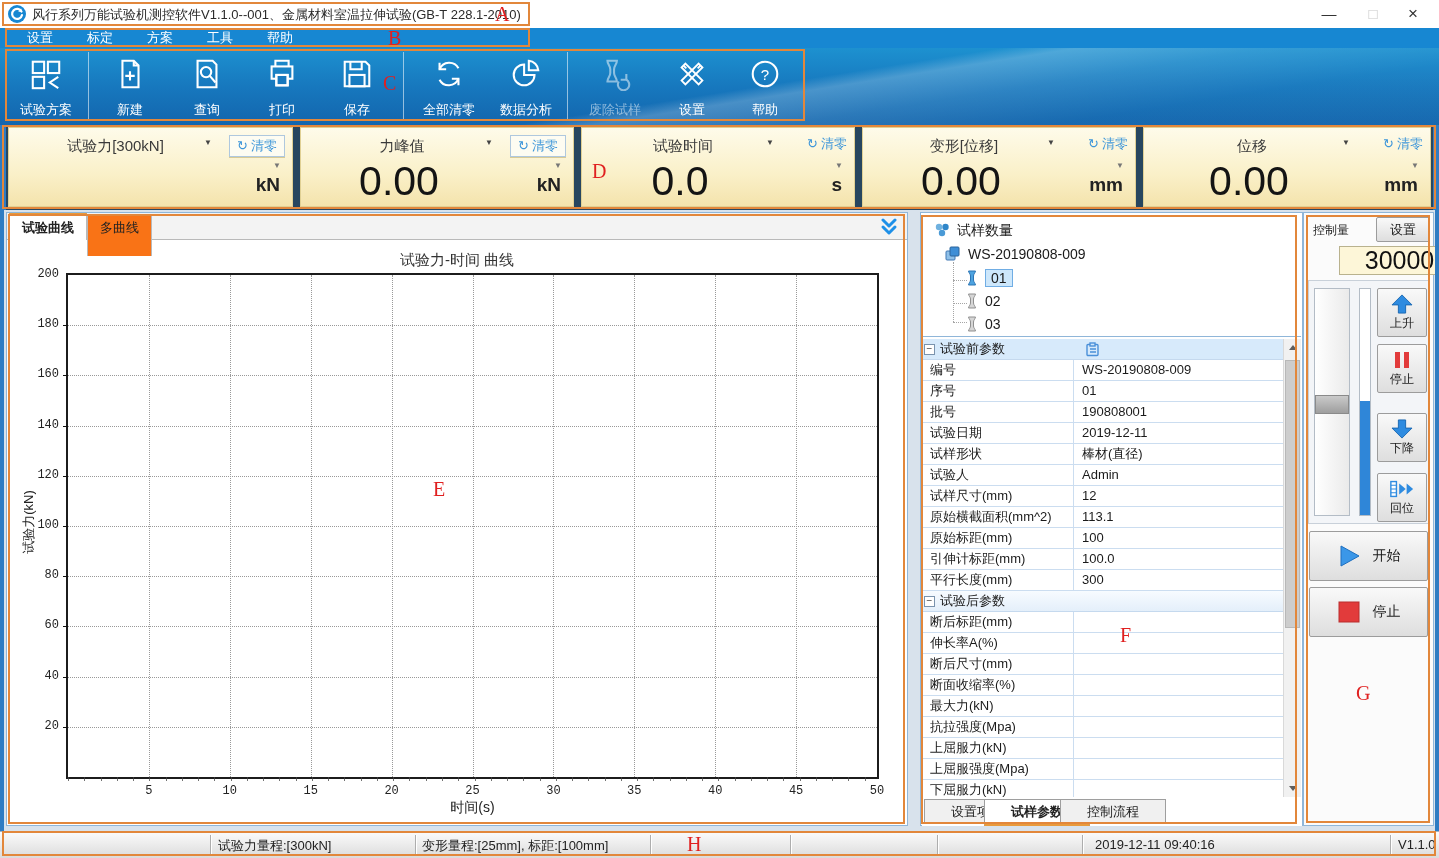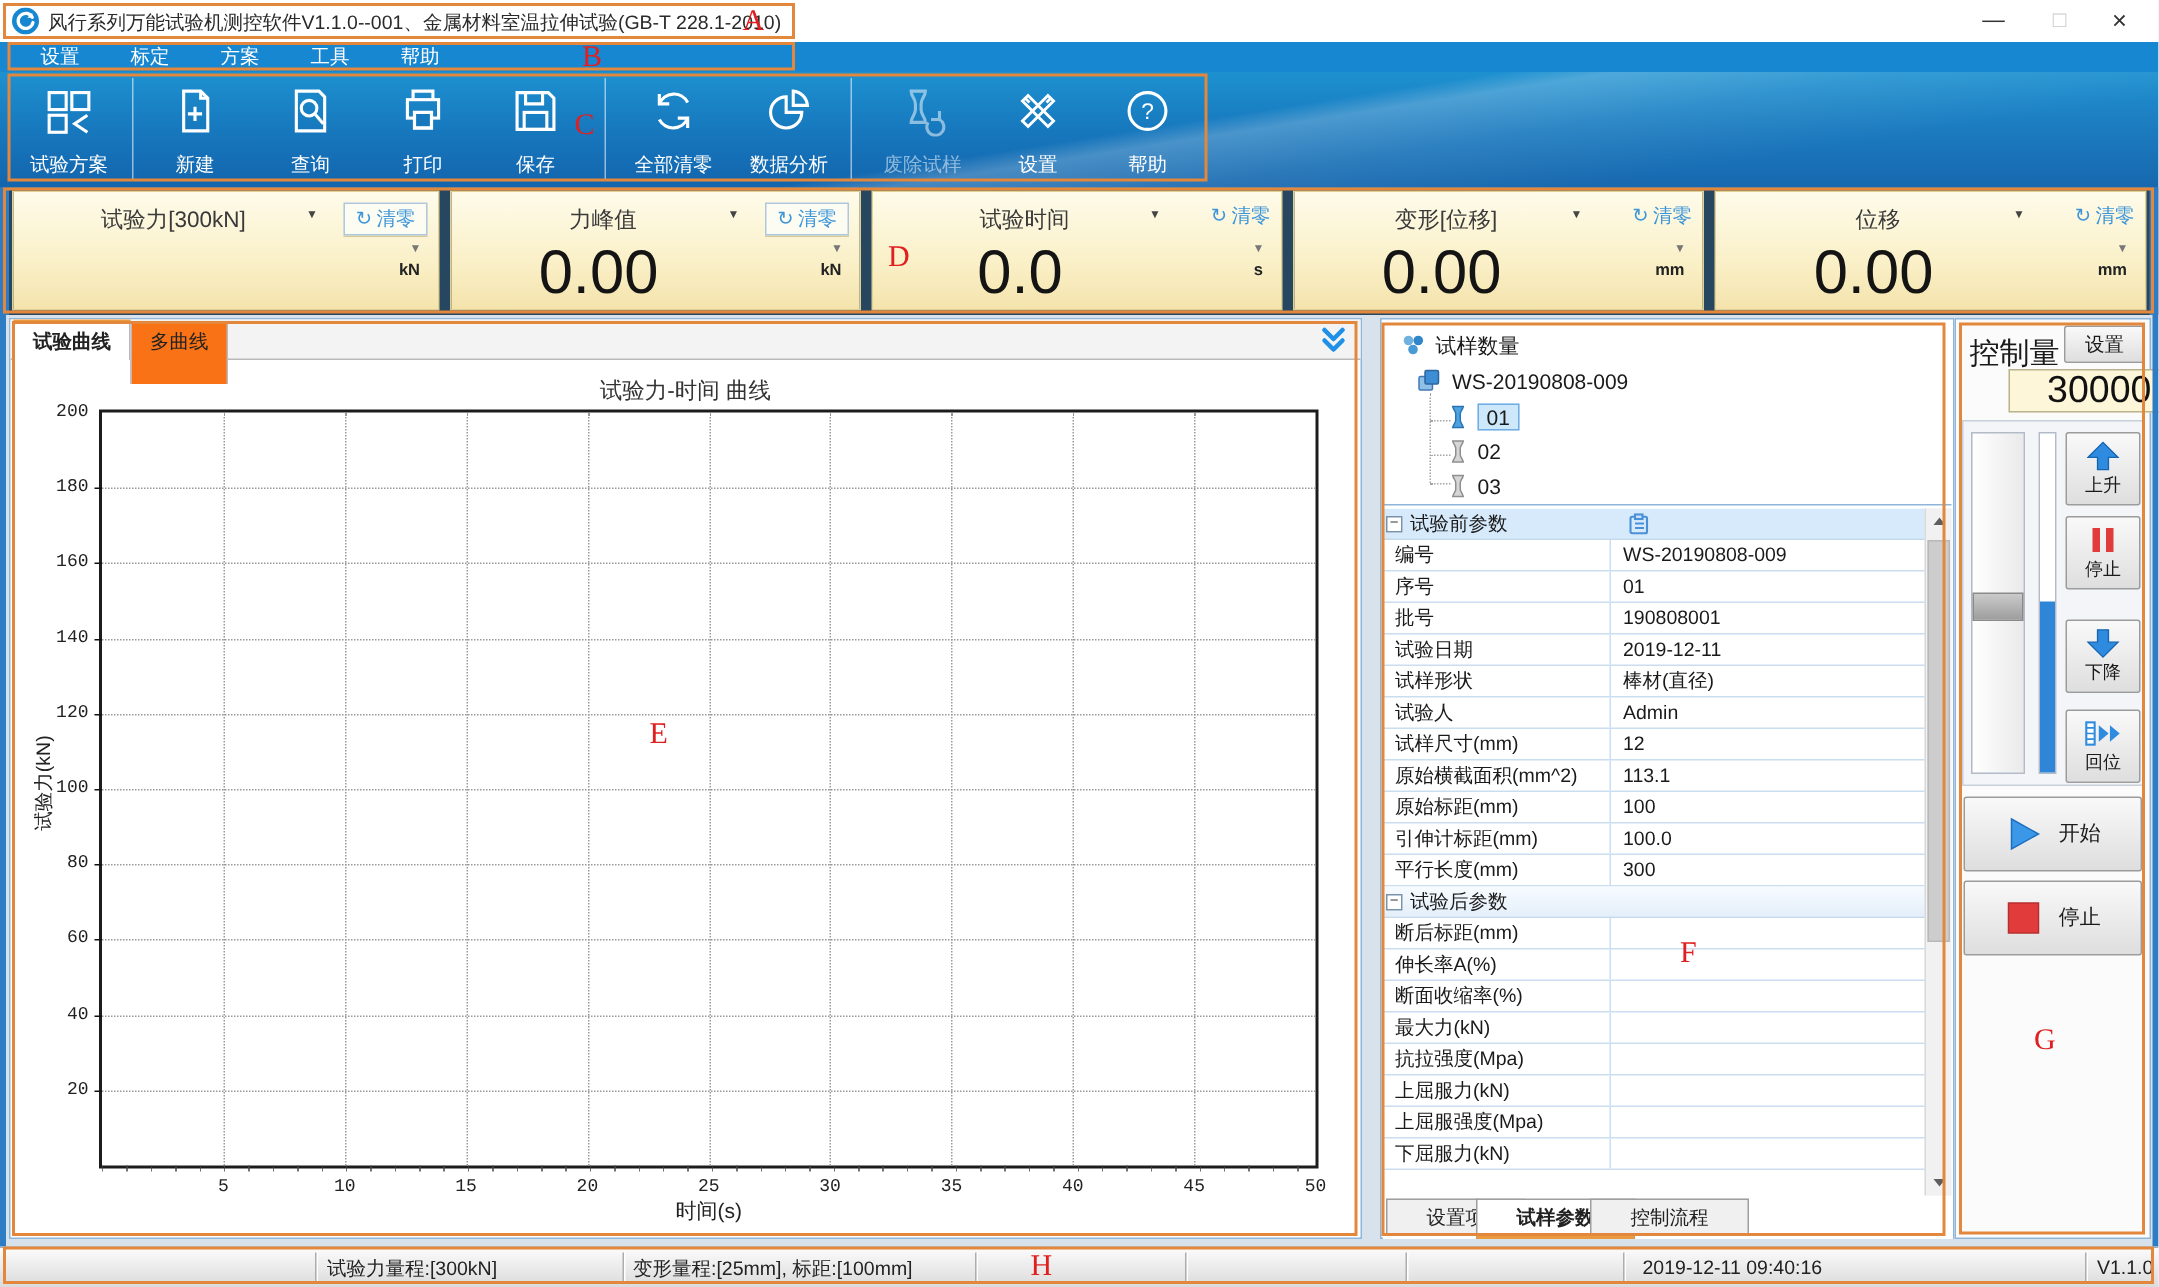--- a/index.html
+++ b/index.html
@@ -36,21 +36,21 @@
   .metrics::after{content:""; position:absolute; right:0; top:0; width:6px; height:85px; background:#2E7CC3;}
   .mcard { position:absolute; top:2px; height:80px; border:1px solid #E0D094;
     background:linear-gradient(180deg,#FEFBEA 0%, #FAF0C8 60%, #F4E3AC 100%); }
   .m-title { position:absolute; left:26px; right:96px; top:9px; text-align:center; font-size:15px; color:#3A3A3A; white-space:nowrap; }
   .m-caret { position:absolute; right:80px; top:10px; font-size:8px; color:#444; cursor:pointer; }
   .m-clear { position:absolute; right:7px; top:7px; font-size:13px; color:#3E96D9; cursor:pointer; white-space:nowrap; }
   .m-clear.boxed { border:1px solid #AFC8DE; background:#FDFCF2; padding:1px 7px; box-shadow:0 1px 0 #D8CB96; }
   .m-clear .rf { display:inline-block; margin-right:3px; font-size:13px; }
   .m-caret2 { position:absolute; right:11px; top:33px; font-size:8px; color:#777; cursor:pointer; }
   .m-value { position:absolute; left:0; right:76px; top:30px; text-align:center; font-size:41px; color:#141414; line-height:46px; }
-  .m-unit { position:absolute; right:12px; top:46px; font-size:11px; font-weight:bold; color:#222; }
+  .m-unit { position:absolute; right:12px; top:46px; font-size:19px; font-weight:bold; color:#222; }
 
   
   .main { position:absolute; left:0; top:210px; width:1439px; height:621px; background:#D8E2EC; }
   .main::before{content:""; position:absolute; left:0; top:0; width:4px; height:100%; background:#2E7CC3;}
   .main::after{content:""; position:absolute; right:0; top:0; width:4px; height:100%; background:#2E7CC3;}
   .panel { position:absolute; background:#FFF; border:1px solid #8FB6D9; }
 
   
   .chart-panel { left:6px; top:2px; width:902px; height:614px; }
   .chart-tabs { position:absolute; left:0; top:0; right:0; height:27px; background:#F3F3F3; border-bottom:1px solid #B9B9B9; }
@@ -94,21 +94,21 @@
   .tri-dn { width:0; height:0; border-left:4px solid transparent; border-right:4px solid transparent; border-top:5px solid #5E5E5E; margin:6px auto; }
   .sb-thumb { position:absolute; left:1px; width:15px; top:21px; height:268px; background:#CDCDCD; border:1px solid #B8B8B8; cursor:pointer; }
 
   .panel-tabs { position:absolute; left:1px; top:585px; width:380px; height:28px; background:#FFF; }
   .ptab { position:absolute; top:1px; height:25px; padding:0 26px; line-height:23px; font-size:13px; color:#222;
     background:#F0F0F0; border:1px solid #9E9E9E; cursor:pointer; }
   .ptab.active { background:#FFF; font-weight:bold; border-bottom:3px solid #E89A3C; height:27px; }
 
   
   .g-panel { left:1303px; top:2px; width:131px; height:614px; background:#FBFBFB; }
-  .g-label { position:absolute; left:9px; top:9px; font-size:20px; color:#1A1A1A;font-family:Liberation Serif, serif; }
+  .g-label { position:absolute; left:9px; top:9px; font-size:12px; color:#1A1A1A;font-family:Liberation Serif, serif; }
   .gbtn { background:linear-gradient(#F9F9F9,#DEDEDE); border:1px solid #9C9C9C; border-radius:2px; color:#1A1A1A; cursor:pointer;
     display:flex; align-items:center; justify-content:center; }
   .g-settings { position:absolute; right:3px; top:4px; width:54px; height:25px; font-size:13px; }
   .g-value { position:absolute; left:4px; top:33px; width:121px; height:29px; background:#FDF6D8; border:1px solid #B9B28E;
     text-align:center; font-size:25px; color:#111; line-height:27px;margin-left:31px; }
   .g-group { position:absolute; left:4px; top:67px; width:121px; height:244px; background:#F3F5F8; border:1px solid #C8D0D9; }
   .sl-track { position:absolute; left:5px; top:7px; width:36px; height:228px; background:linear-gradient(90deg,#FFF,#EAEAEA); border:1px solid #B3BCC6; cursor:pointer; }
   .sl-thumb { position:absolute; left:0px; right:0px; top:106px; height:19px; background:linear-gradient(#CACACA,#9E9E9E); border:1px solid #8A8A8A; cursor:grab; }
   .lvl { position:absolute; left:50px; top:7px; width:12px; height:228px; background:#FFF; border:1px solid #B3BCC6; }
   .lvl-fill { position:absolute; left:0; right:0; bottom:0; height:114px; background:#2F86D8; }
@@ -450,20 +450,24 @@
         <div class="phead">
           <span class="cbox">−</span>
           <span>试验后参数</span>
         </div>
         <div class="prow">
             <span class="pl">断后标距(mm)</span>
             <span class="pv"></span>
           </div>
         <div class="prow">
             <span class="pl">伸长率A(%)</span>
+            <span class="pv"></span>
+          </div>
+        <div class="prow">
+            <span class="pl">断后尺寸(mm)</span>
             <span class="pv"></span>
           </div>
         <div class="prow">
             <span class="pl">断面收缩率(%)</span>
             <span class="pv"></span>
           </div>
         <div class="prow">
             <span class="pl">最大力(kN)</span>
             <span class="pv"></span>
           </div>

